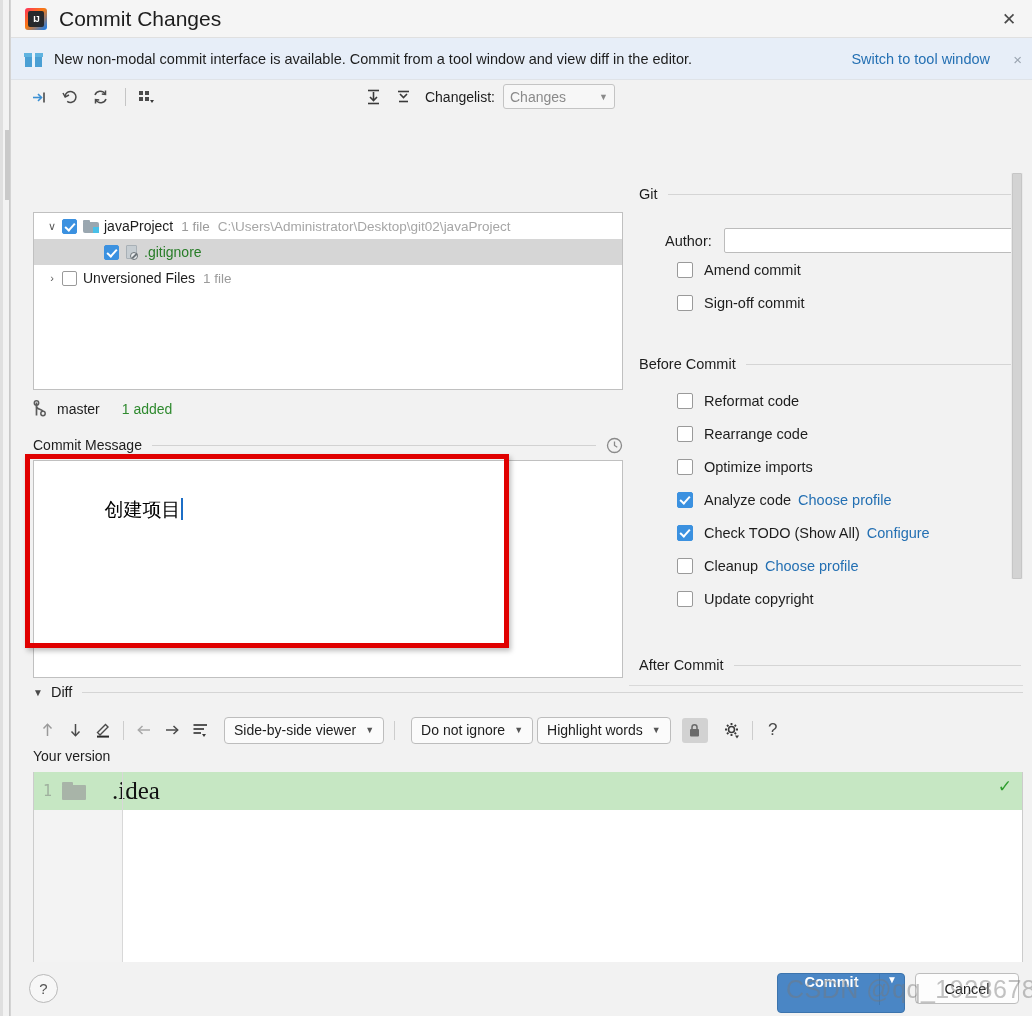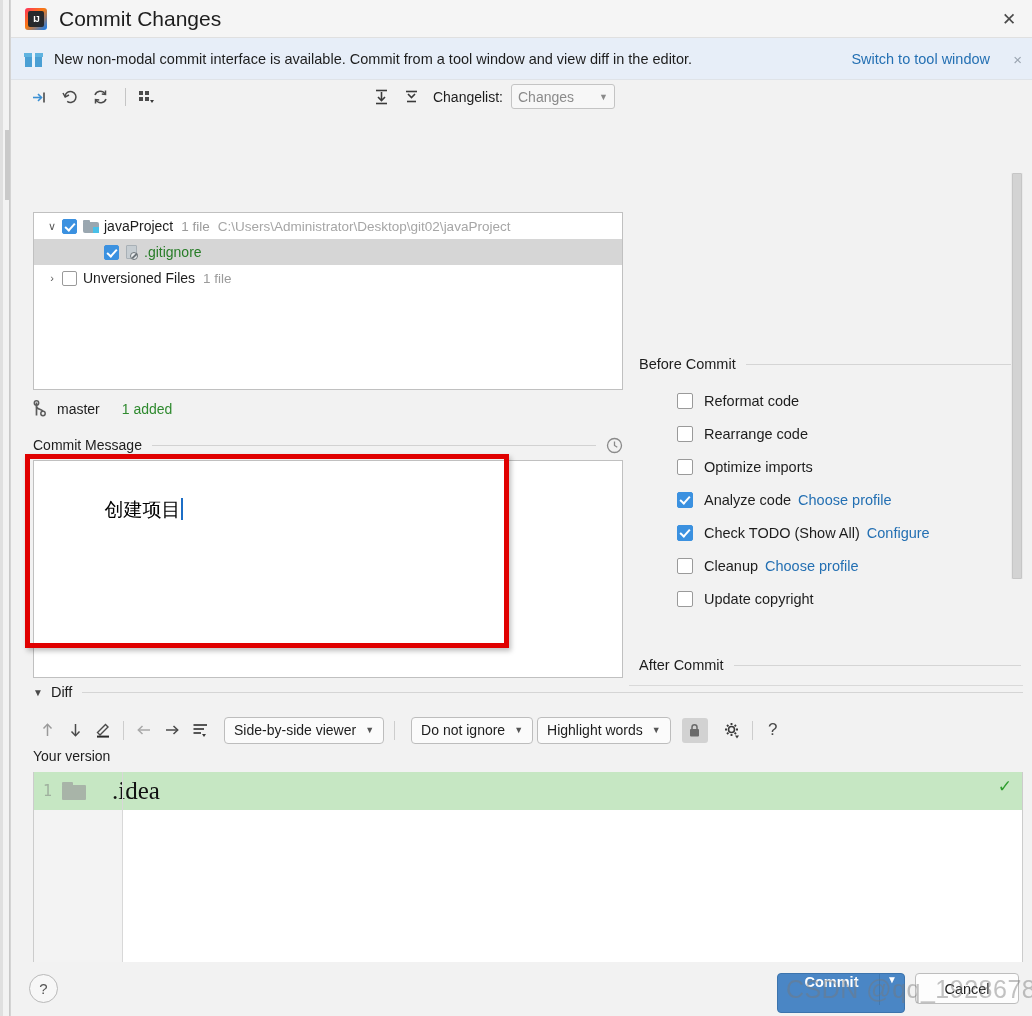--- a/index.html
+++ b/index.html
@@ -89,21 +89,21 @@
   .tb-icon {
     width: 26px; height: 24px; display: flex; align-items: center; justify-content: center;
     cursor: pointer; margin-right: 4px;
   }
   .tb-sep { width: 1px; height: 18px; background: #c5c5c5; margin: 0 8px; }
   #changelist-wrap {
     position: absolute; right: 8px; top: 4px; display: flex; align-items: center;
   }
   #changelist-label { font-size: 14px; margin: 0 8px 0 4px; }
   #changelist-select {
-    width: 104px; height: 25px; background: #f7f7f7;
+    width: 112px; height: 25px; background: #f7f7f7;
     border: 1px solid #c4c4c4; border-radius: 3px;
     display: flex; align-items: center; padding: 0 6px;
     color: #8a8a8a; font-size: 14px; cursor: pointer;
   }
   #changelist-select .caret { margin-left: auto; color: #8a8a8a; font-size: 9px; }
 
   
   #file-tree {
     position: absolute; left: 22px; top: 132px; width: 590px; height: 178px;
     background: #fff; border: 1px solid #c0c0c0;
@@ -456,20 +456,38 @@
             <circle cx="8.5" cy="8.5" r="7" stroke="#8a8a8a" stroke-width="1.3" fill="none"></circle>
             <path d="M8.5 4.5 L8.5 8.5 L11.3 10.3" stroke="#8a8a8a" stroke-width="1.3" fill="none"></path>
           </svg>
         </span>
       </div>
       <div id="red-box"></div>
     </div>
 
     <div id="right-col">
 
+      <div id="git-grp">
+        <div class="grp-header">
+          <span class="grp-title">Git</span>
+          <span class="grp-line"></span>
+        </div>
+        <div id="author-row">
+          <span id="author-label">Author:</span>
+          <input id="author-input" type="text" value="" style="">
+        </div>
+        <div class="opt-row">
+          <span class="cbox"></span>
+          <span class="opt-label">Amend commit</span>
+        </div>
+        <div class="opt-row">
+          <span class="cbox"></span>
+          <span class="opt-label">Sign-off commit</span>
+        </div>
+      </div>
 
       <div id="before-grp">
         <div class="grp-header">
           <span class="grp-title">Before Commit</span>
           <span class="grp-line"></span>
         </div>
         <div style="height:10px"></div>
         <div class="opt-row">
           <span class="cbox"></span>
           <span class="opt-label">Reformat code</span>

